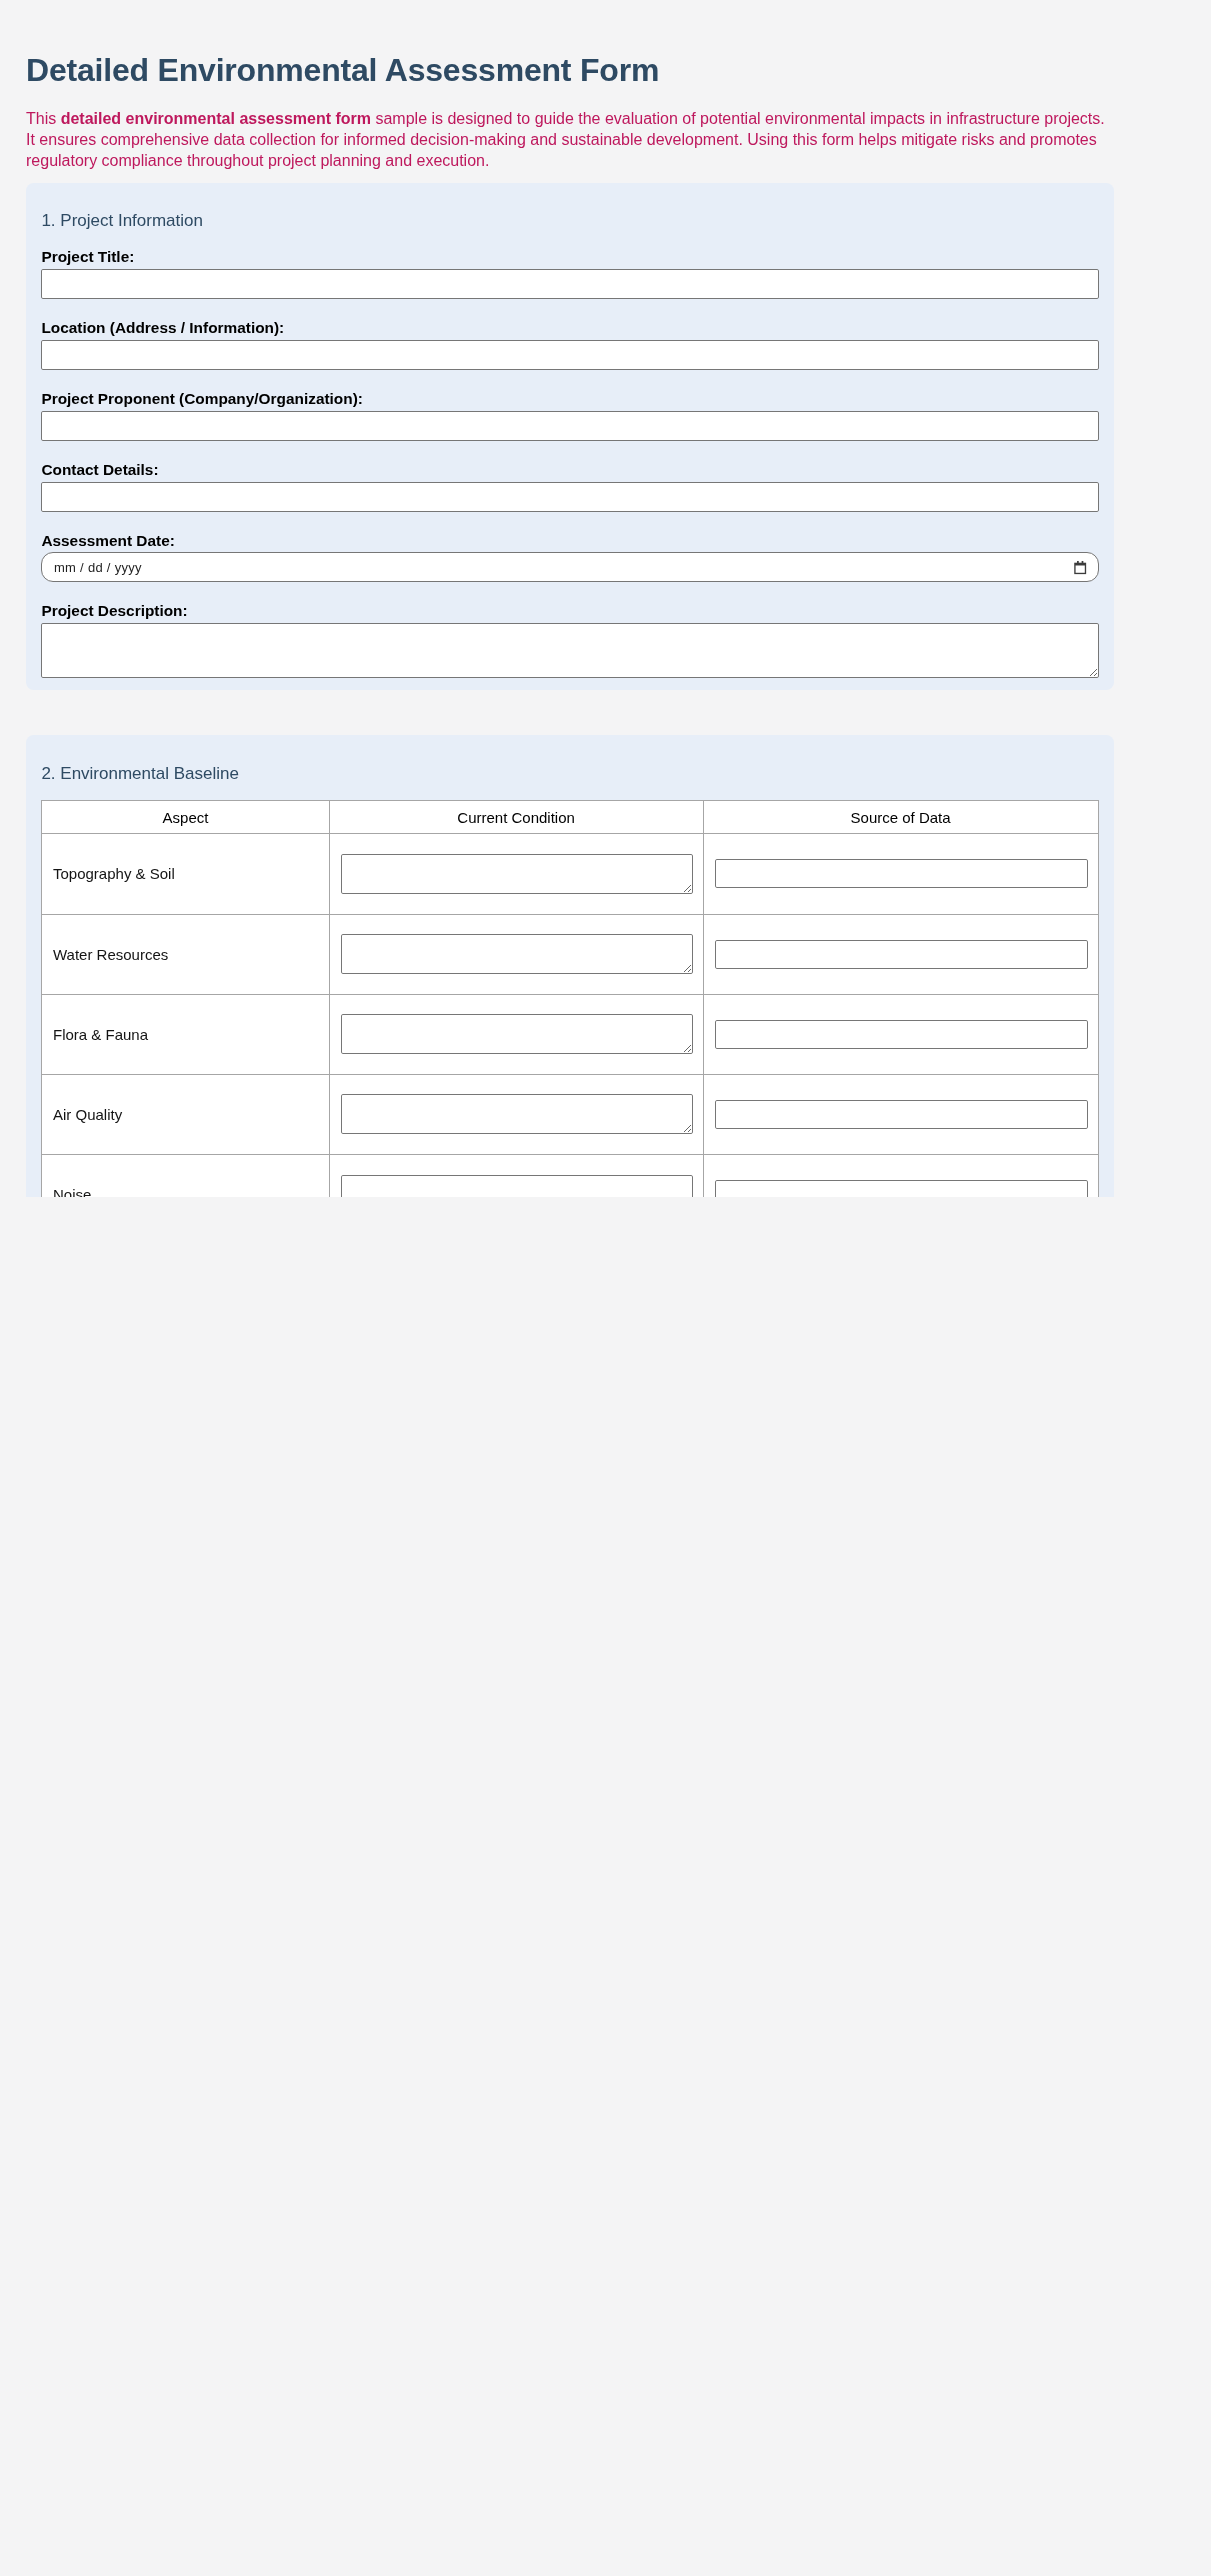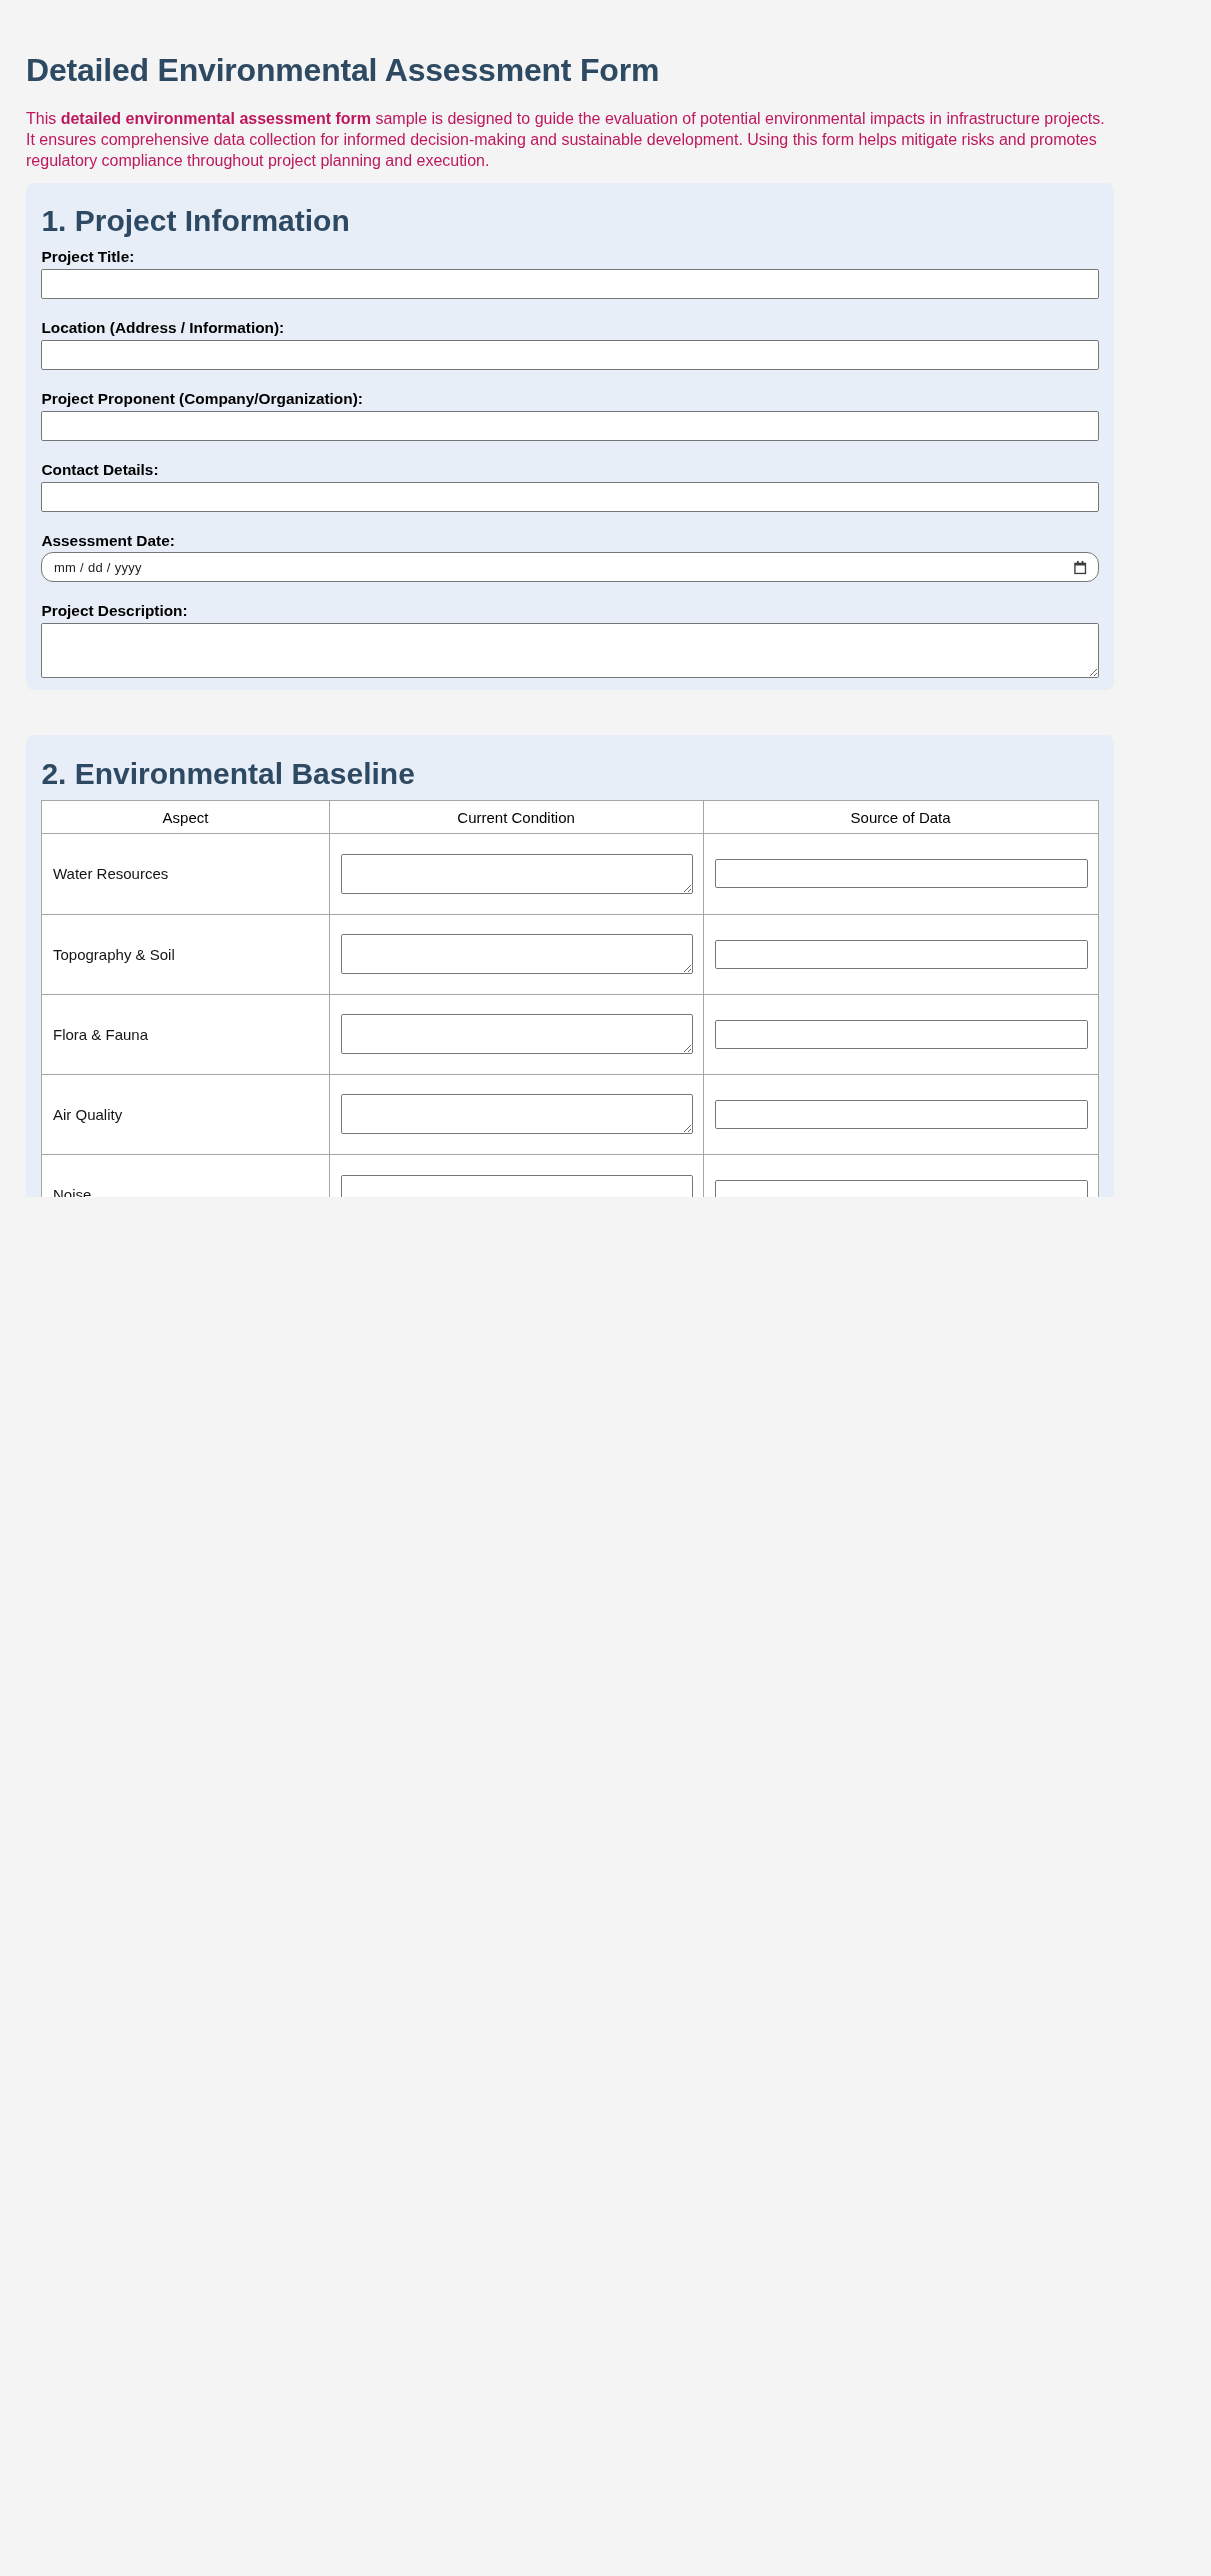--- a/index.html
+++ b/index.html
@@ -42,23 +42,23 @@
     border-radius: 7.7px;
     margin-top: 11.5px;
     padding: 15.4px 15.4px 11.5px 15.4px;
   }
   .section.baseline {
     margin-top: 45px;
     padding-bottom: 15.4px;
   }
   h2.section-heading {
     margin: 9.6px 0 12.5px 0;
-    font-size: 30px;
+    font-size: 17px;
     line-height: 28px;
-    font-weight: bold;
+    font-weight: normal;
     color: #2e4a63;
   }
   .field-label {
     display: block;
     font-size: 15.4px;
     line-height: 18px;
     font-weight: bold;
     color: #000;
     margin-bottom: 2.9px;
   }
@@ -226,30 +226,30 @@
         </colgroup>
         <thead>
           <tr>
             <th>Aspect</th>
             <th>Current Condition</th>
             <th>Source of Data</th>
           </tr>
         </thead>
         <tbody>
           <tr>
+            <td class="aspect-cell">Topography &amp; Soil</td>
+            <td class="control-cell">
+                <textarea class="cell-textarea" style=""></textarea>
+              </td>
+            <td class="control-cell">
+                <input class="cell-input" type="text" value="" style="">
+              </td>
+          </tr>
+          <tr>
             <td class="aspect-cell">Water Resources</td>
-            <td class="control-cell">
-                <textarea class="cell-textarea" style=""></textarea>
-              </td>
-            <td class="control-cell">
-                <input class="cell-input" type="text" value="" style="">
-              </td>
-          </tr>
-          <tr>
-            <td class="aspect-cell">Topography &amp; Soil</td>
             <td class="control-cell">
                 <textarea class="cell-textarea" style=""></textarea>
               </td>
             <td class="control-cell">
                 <input class="cell-input" type="text" value="" style="">
               </td>
           </tr>
           <tr>
             <td class="aspect-cell">Flora &amp; Fauna</td>
             <td class="control-cell">

